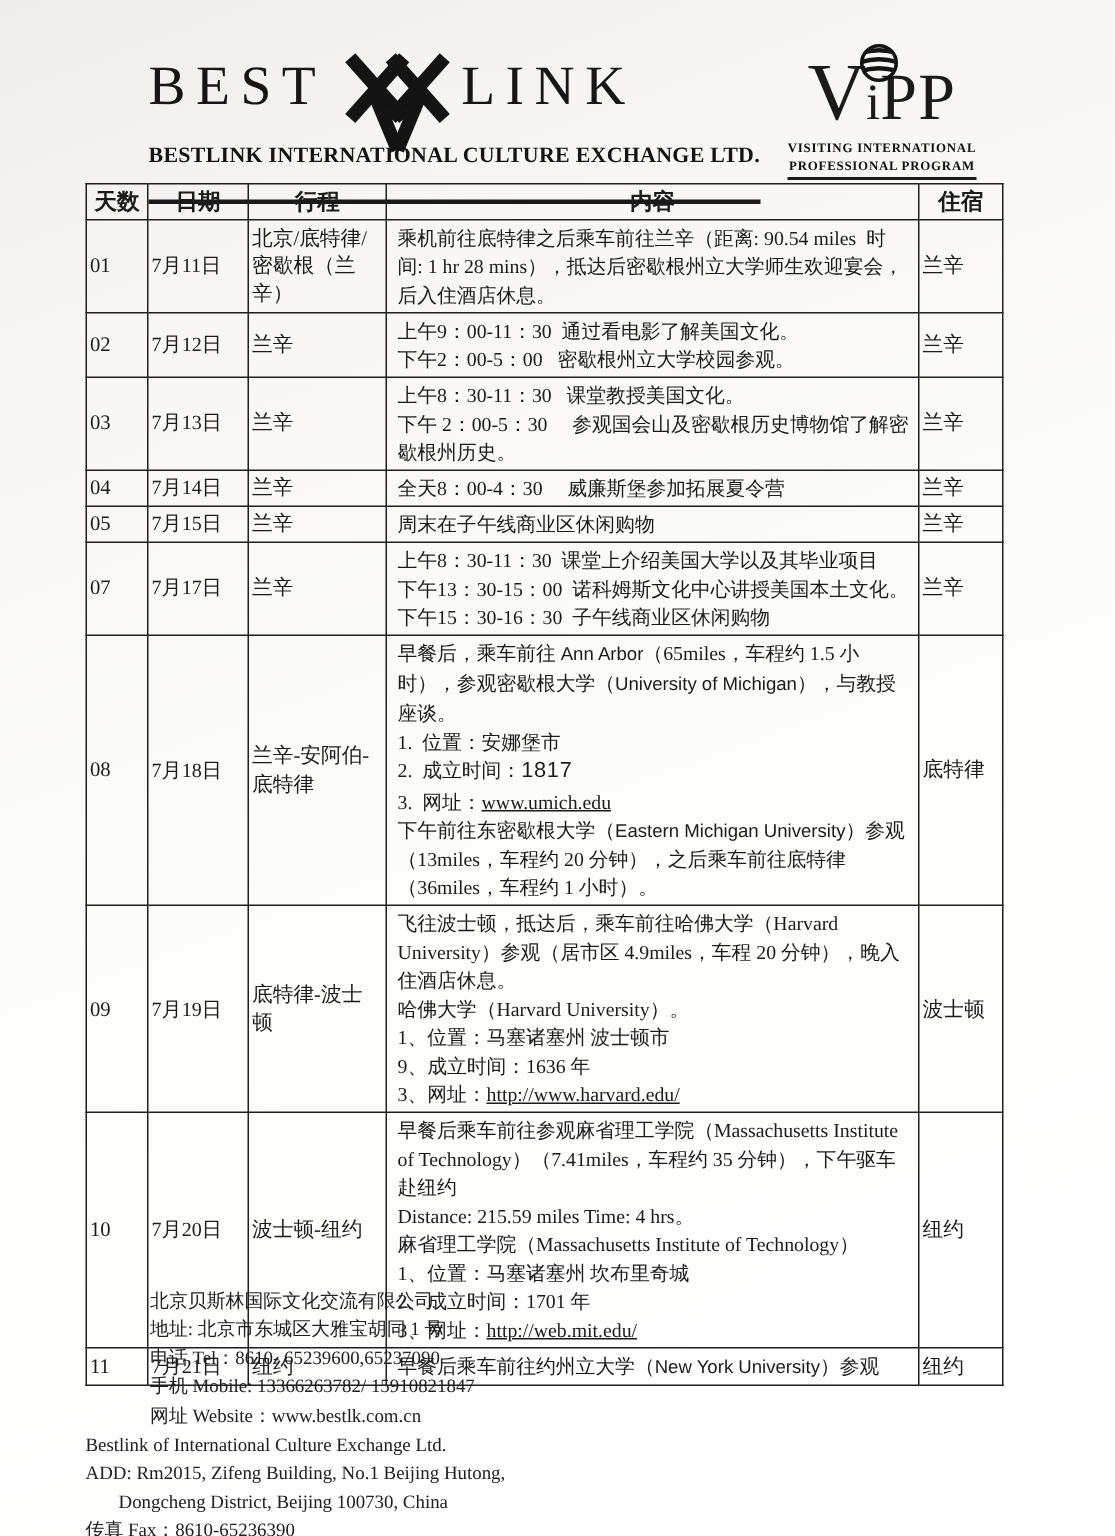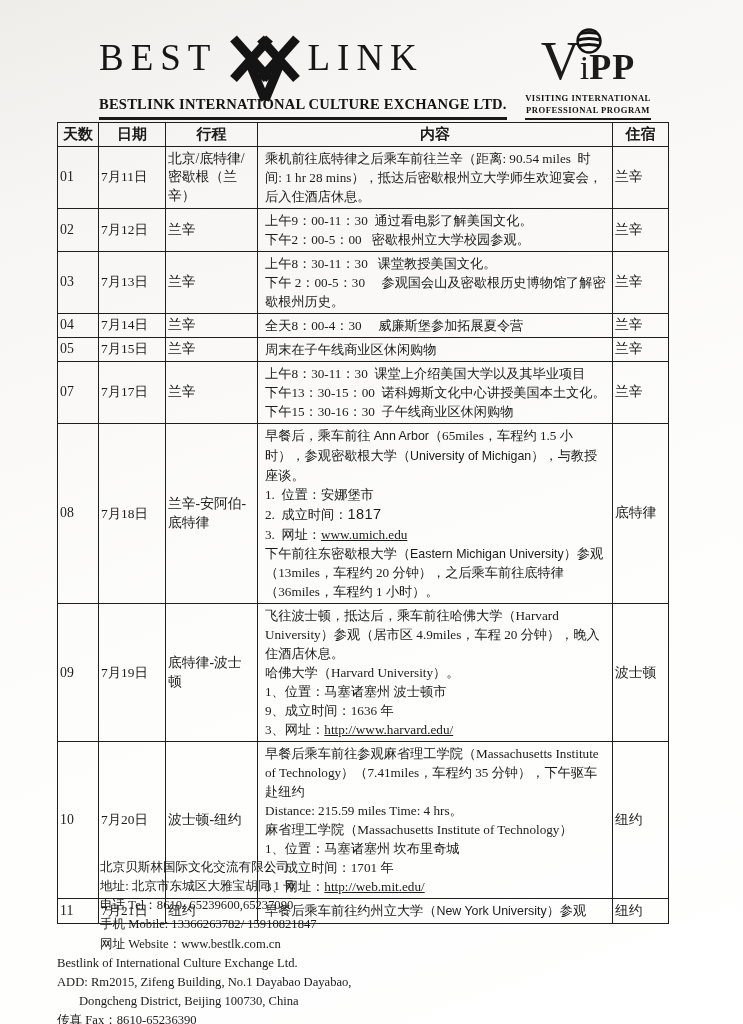--- a/index.html
+++ b/index.html
@@ -20,31 +20,31 @@
   .brand-word {
     font-size: 37px; font-weight: 500; letter-spacing: 7px;
     color: #161616; line-height: 1;
   }
   .monogram { width: 76px; height: 72px; margin: 0 4px 0 10px; transform: translateY(10px); }
   .brand-sub {
     margin-top: 8px;
     font-size: 14.6px; font-weight: 700; letter-spacing: 0.2px;
     color: #141414;
     border-bottom: 3px solid #1a1a1a;
-    padding-bottom: 4px;
+    padding-bottom: 20px;
     width: fit-content;
     white-space: nowrap;
   }
   .vipp { position: absolute; left: 499px; top: 24px; width: 178px; text-align: center; }
   .vipp-word { position: relative; display: inline-block; line-height: 1; height: 56px; margin-top: 10px; }
   .vipp-v { font-size: 54px; font-weight: 500; }
   .vipp-i-wrap { position: relative; display: inline-block; }
   .vipp-i { font-size: 34px; font-weight: 500; }
   .globe-icon { position: absolute; left: -4px; top: -23px; width: 26px; height: 26px; }
-  .vipp-pp { font-size: 36px; font-weight: 700; letter-spacing: 1px; }
+  .vipp-pp { font-size: 44px; font-weight: 400; letter-spacing: 1px; }
   .vipp-tag {
     margin: 3px auto 0 auto;
     font-family: "Liberation Serif", serif;
     font-size: 8.6px; font-weight: 700; letter-spacing: 0.5px;
     line-height: 1.35; color: #111;
     border-bottom: 2.5px solid #1a1a1a;
     padding-bottom: 2px;
     width: fit-content;
     white-space: nowrap;
   }
@@ -277,21 +277,21 @@
   <footer class="doc-footer">
     <div class="f-col f-left">
       <div class="f-line">北京贝斯林国际文化交流有限公司</div>
       <div class="f-line">地址: 北京市东城区大雅宝胡同 1 号</div>
       <div class="f-line">电话 Tel：8610- 65239600,65237090</div>
       <div class="f-line">手机 Mobile: 13366263782/ 15910821847</div>
       <div class="f-line">网址 Website：www.bestlk.com.cn</div>
     </div>
     <div class="f-col f-right">
       <div class="f-line">Bestlink of International Culture Exchange Ltd.</div>
-      <div class="f-line">ADD: Rm2015, Zifeng Building, No.1 Dayabao Dayabao,</div>
+      <div class="f-line">ADD: Rm2015, Zifeng Building, No.1 Beijing Hutong,</div>
       <div class="f-line ind-md">Dongcheng District, Beijing 100730, China</div>
       <div class="f-line">传真 Fax：8610-65236390</div>
       <div class="f-line">电邮 E-Mail：wade@bestlk.com.cn,</div>
       <div class="f-line ind-lg">raowei88@sina.com</div>
     </div>
   </footer>
 
 </div>
 
 </body></html>

